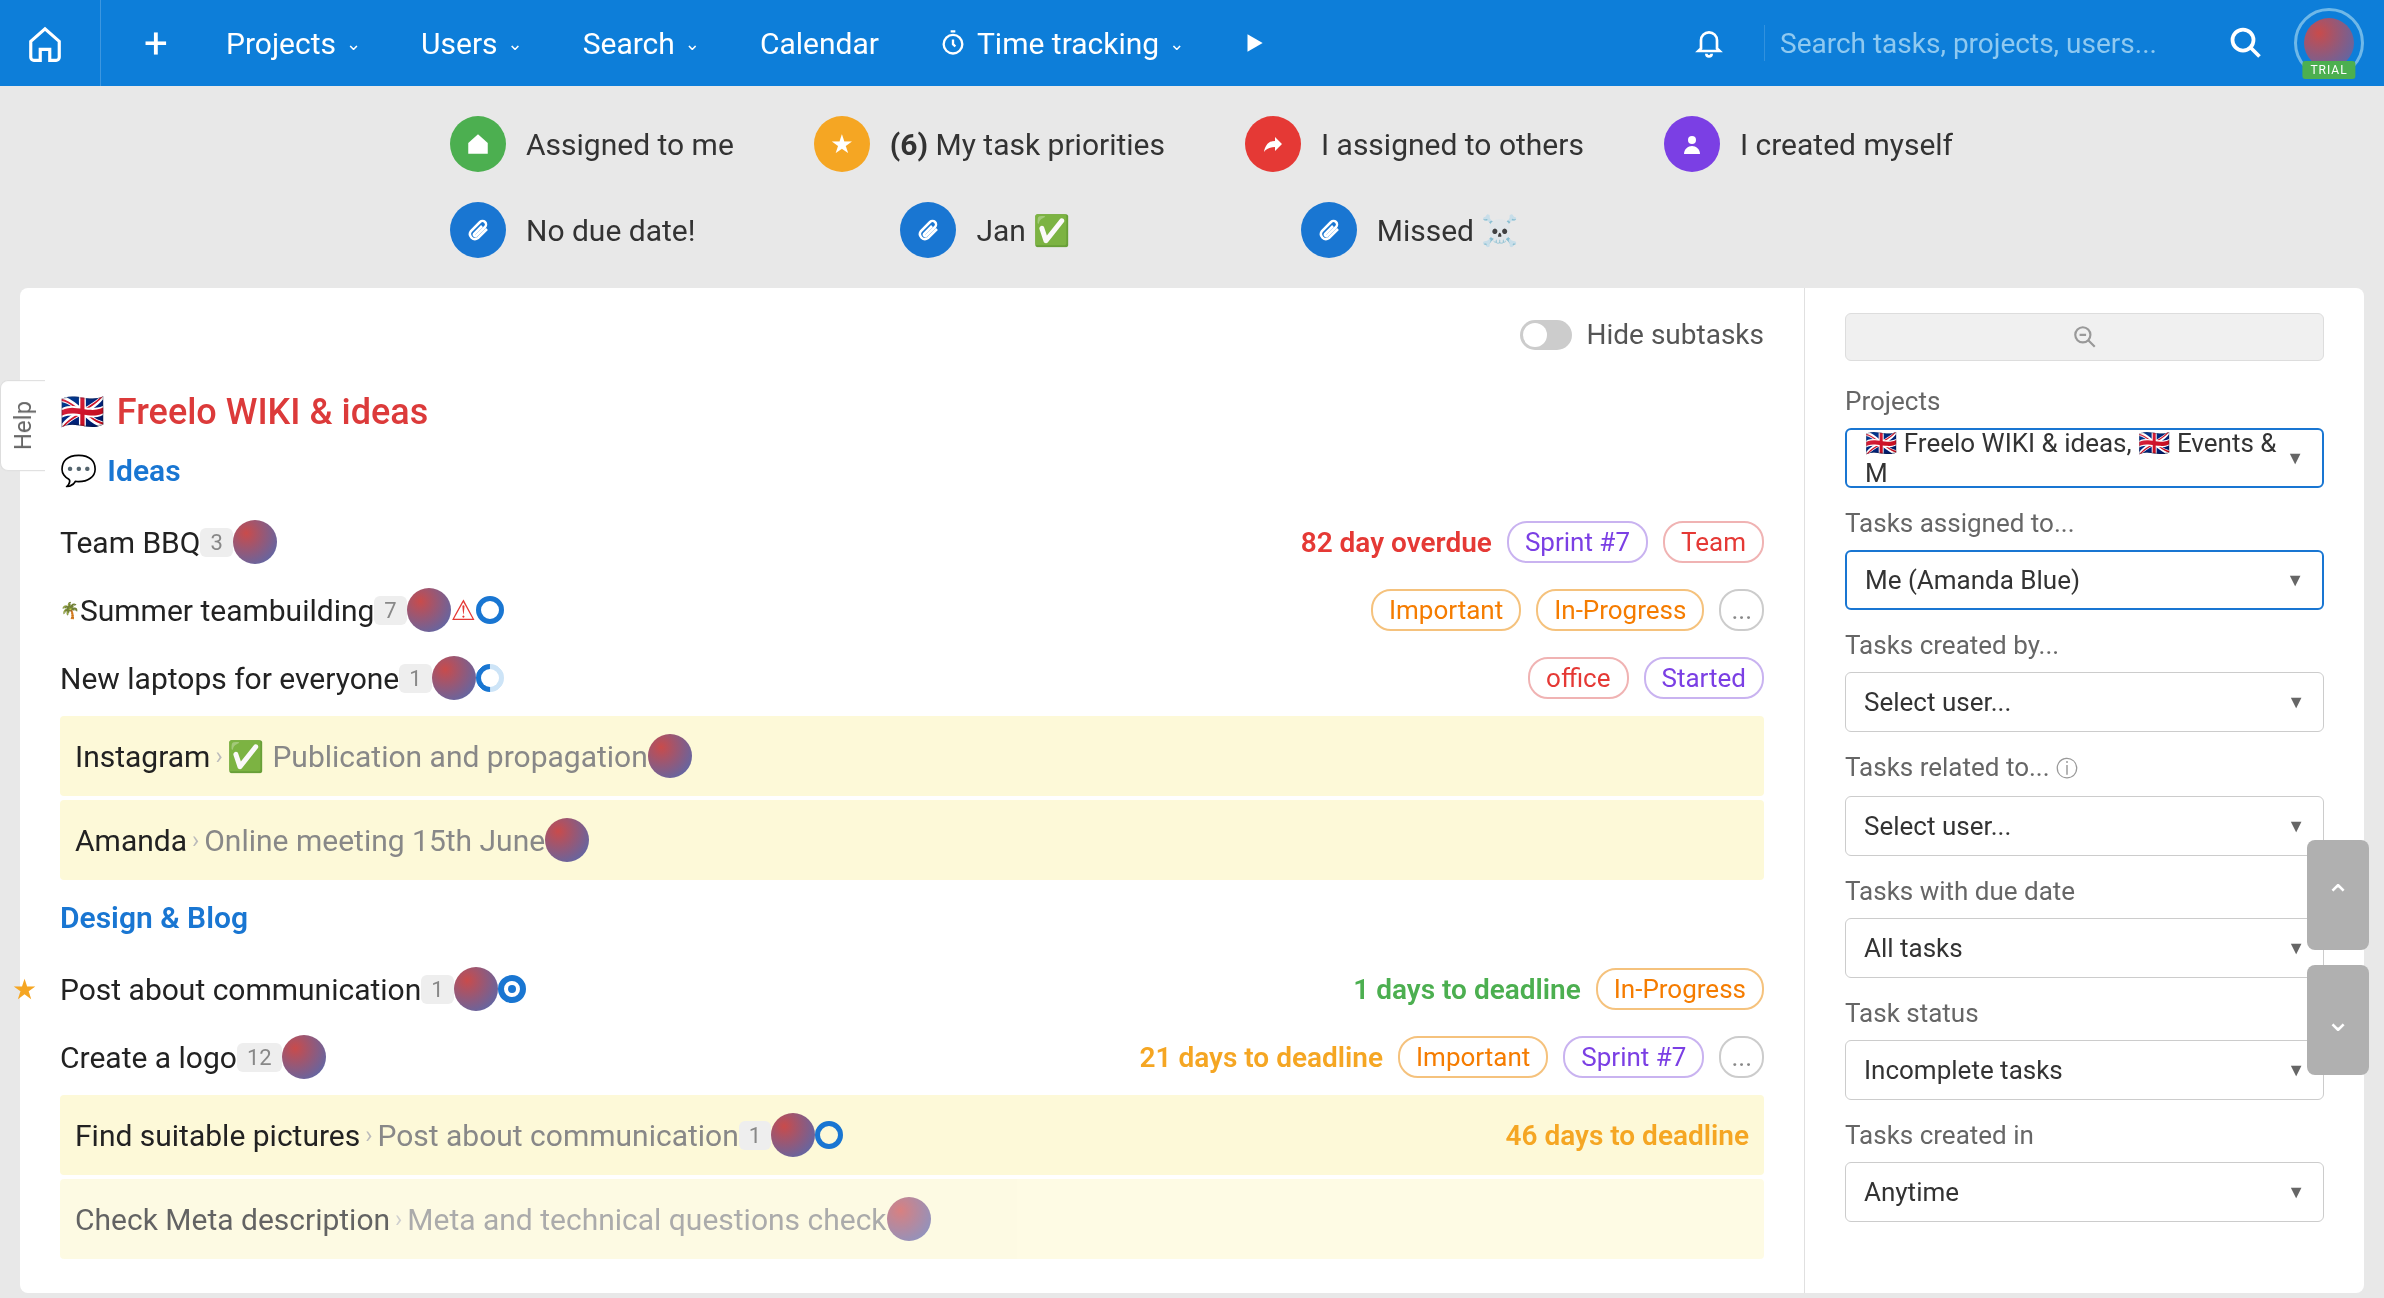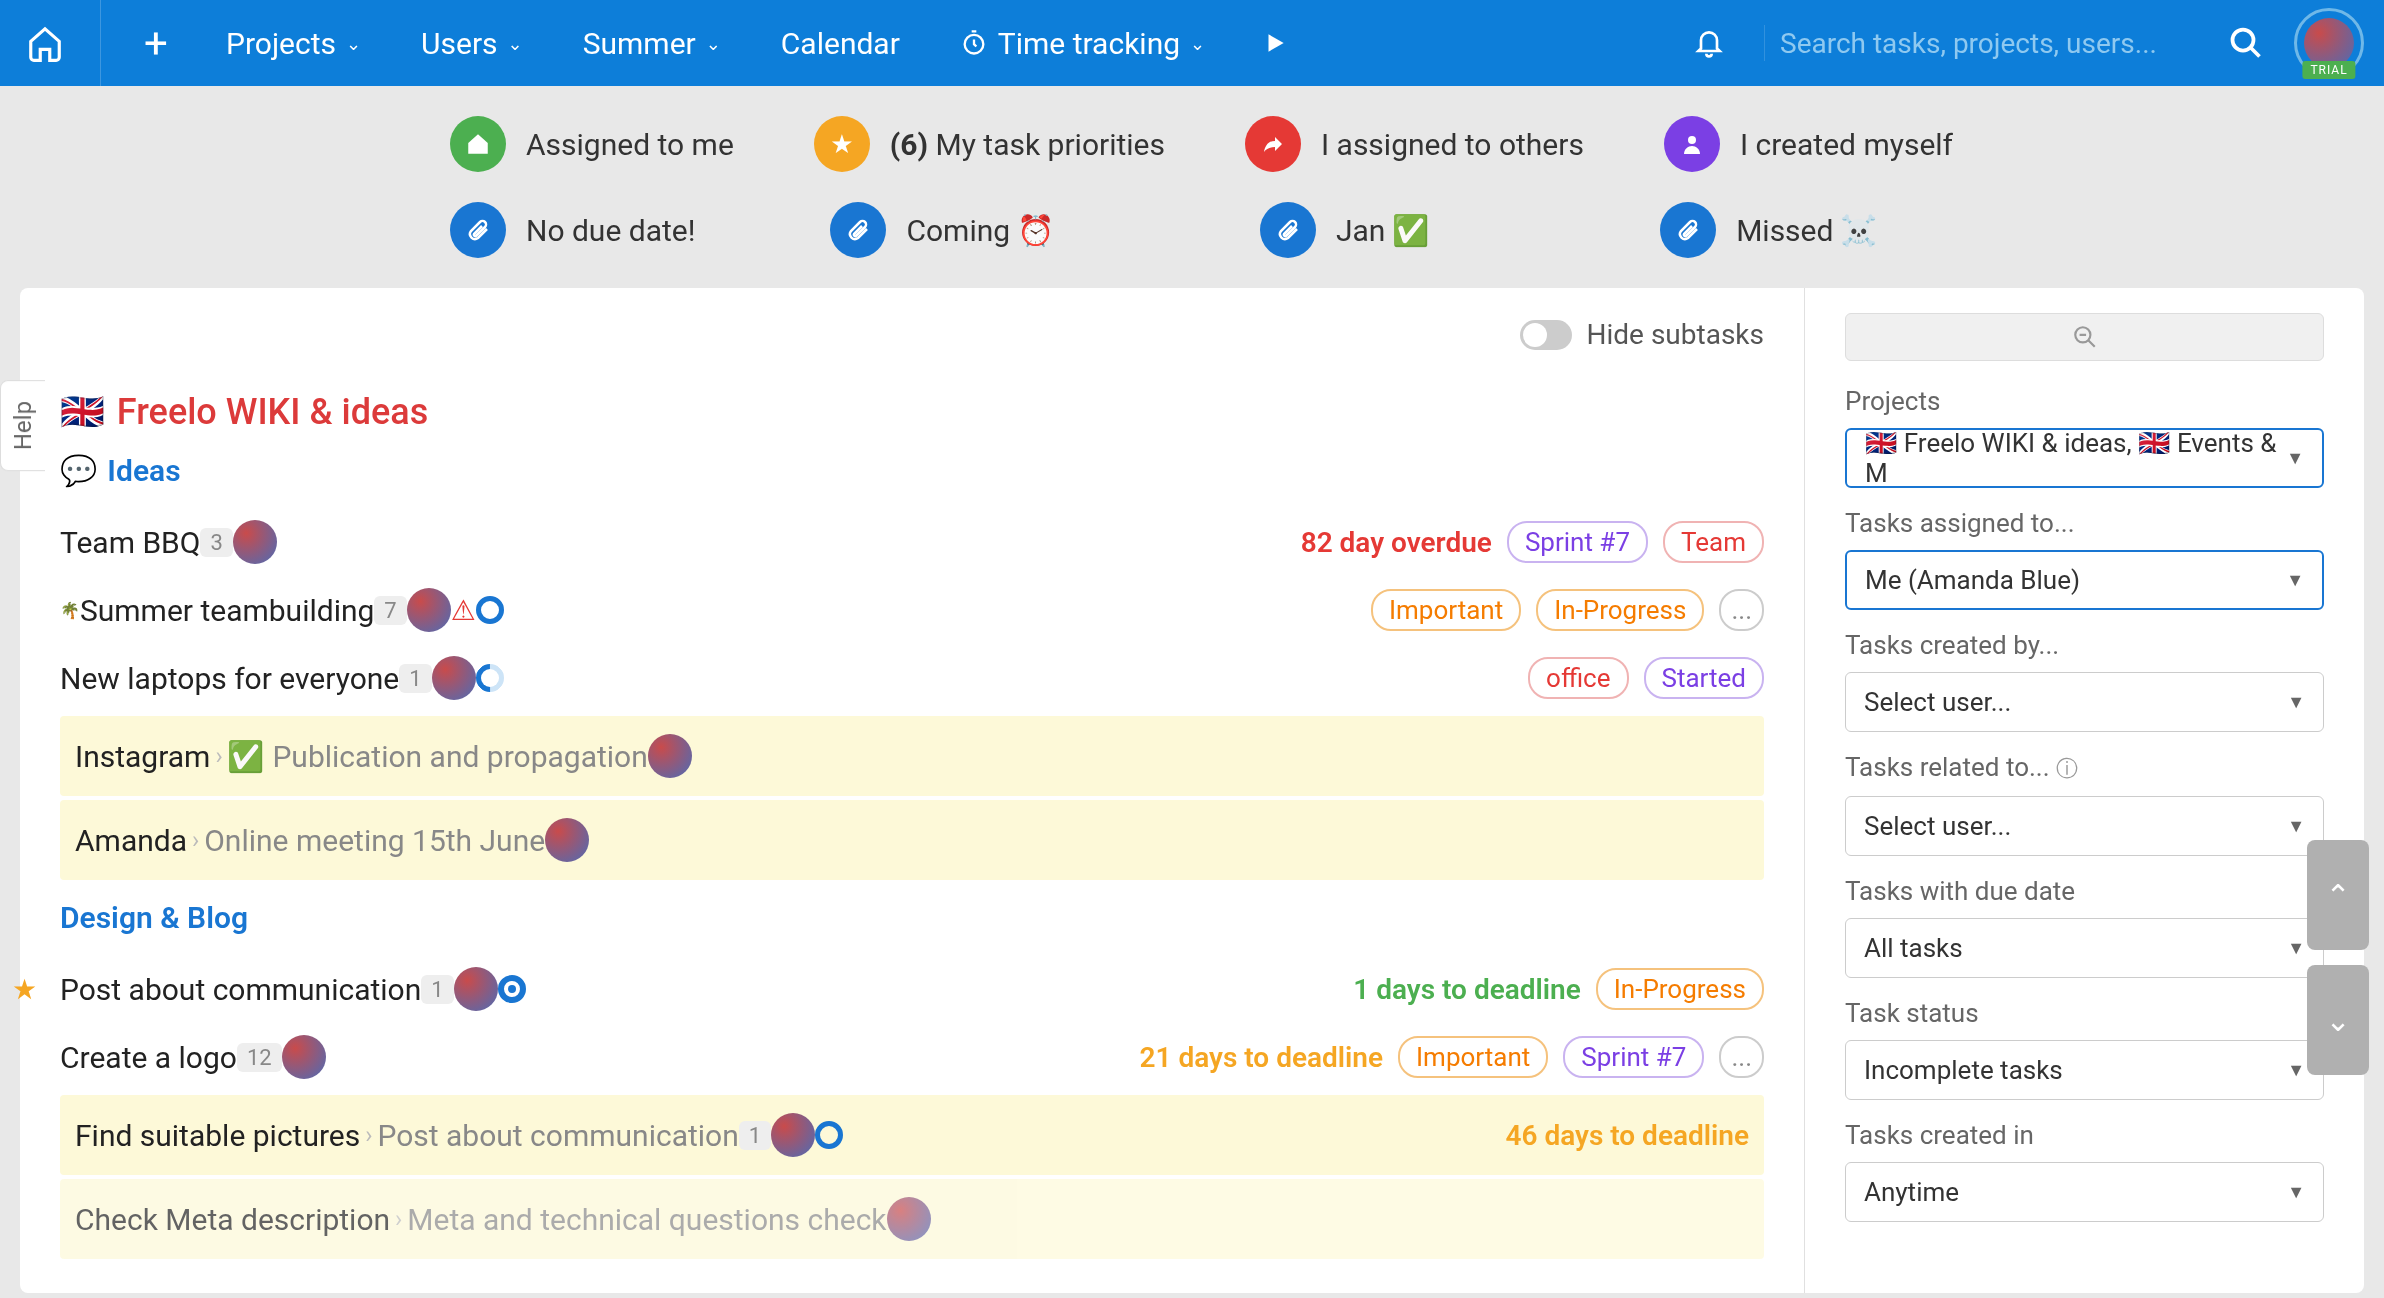--- a/index.html
+++ b/index.html
@@ -102,21 +102,21 @@
   <div class="plus-btn">+</div>
   <div class="nav-item">
       <span>Projects</span>
       <span class="chevron">⌄</span>
     </div>
   <div class="nav-item">
       <span>Users</span>
       <span class="chevron">⌄</span>
     </div>
   <div class="nav-item">
-      <span>Summer</span>
+      <span>Search</span>
       <span class="chevron">⌄</span>
     </div>
   <div class="nav-item">
       <span>Calendar</span>
     </div>
   <div class="nav-item">
     <svg width="28" height="28" viewBox="0 0 24 24" fill="none" stroke="#fff" stroke-width="2">
         <circle cx="12" cy="13" r="8"></circle>
         <path d="M12 9v4l2 2M10 2h4"></path>
       </svg>
@@ -181,28 +181,20 @@
       </div>
     </div>
     <div class="filter-row">
       <div class="filter-chip">
         <div class="chip-icon blue">
             <svg width="24" height="24" viewBox="0 0 24 24" fill="none" stroke="#fff" stroke-width="2.5">
               <path d="M21 11l-9 9a5 5 0 0 1-7-7l9-9a3 3 0 0 1 5 5l-9 9a1.5 1.5 0 0 1-2-2l8-8"></path>
             </svg>
           </div>
         <span class="chip-label">No due date!</span>
-      </div>
-      <div class="filter-chip" style="margin-left:55px">
-        <div class="chip-icon blue">
-            <svg width="24" height="24" viewBox="0 0 24 24" fill="none" stroke="#fff" stroke-width="2.5">
-              <path d="M21 11l-9 9a5 5 0 0 1-7-7l9-9a3 3 0 0 1 5 5l-9 9a1.5 1.5 0 0 1-2-2l8-8"></path>
-            </svg>
-          </div>
-        <span class="chip-label">Coming ⏰</span>
       </div>
       <div class="filter-chip" style="margin-left:125px">
         <div class="chip-icon blue">
             <svg width="24" height="24" viewBox="0 0 24 24" fill="none" stroke="#fff" stroke-width="2.5">
               <path d="M21 11l-9 9a5 5 0 0 1-7-7l9-9a3 3 0 0 1 5 5l-9 9a1.5 1.5 0 0 1-2-2l8-8"></path>
             </svg>
           </div>
         <span class="chip-label">Jan ✅</span>
       </div>
       <div class="filter-chip" style="margin-left:150px">

